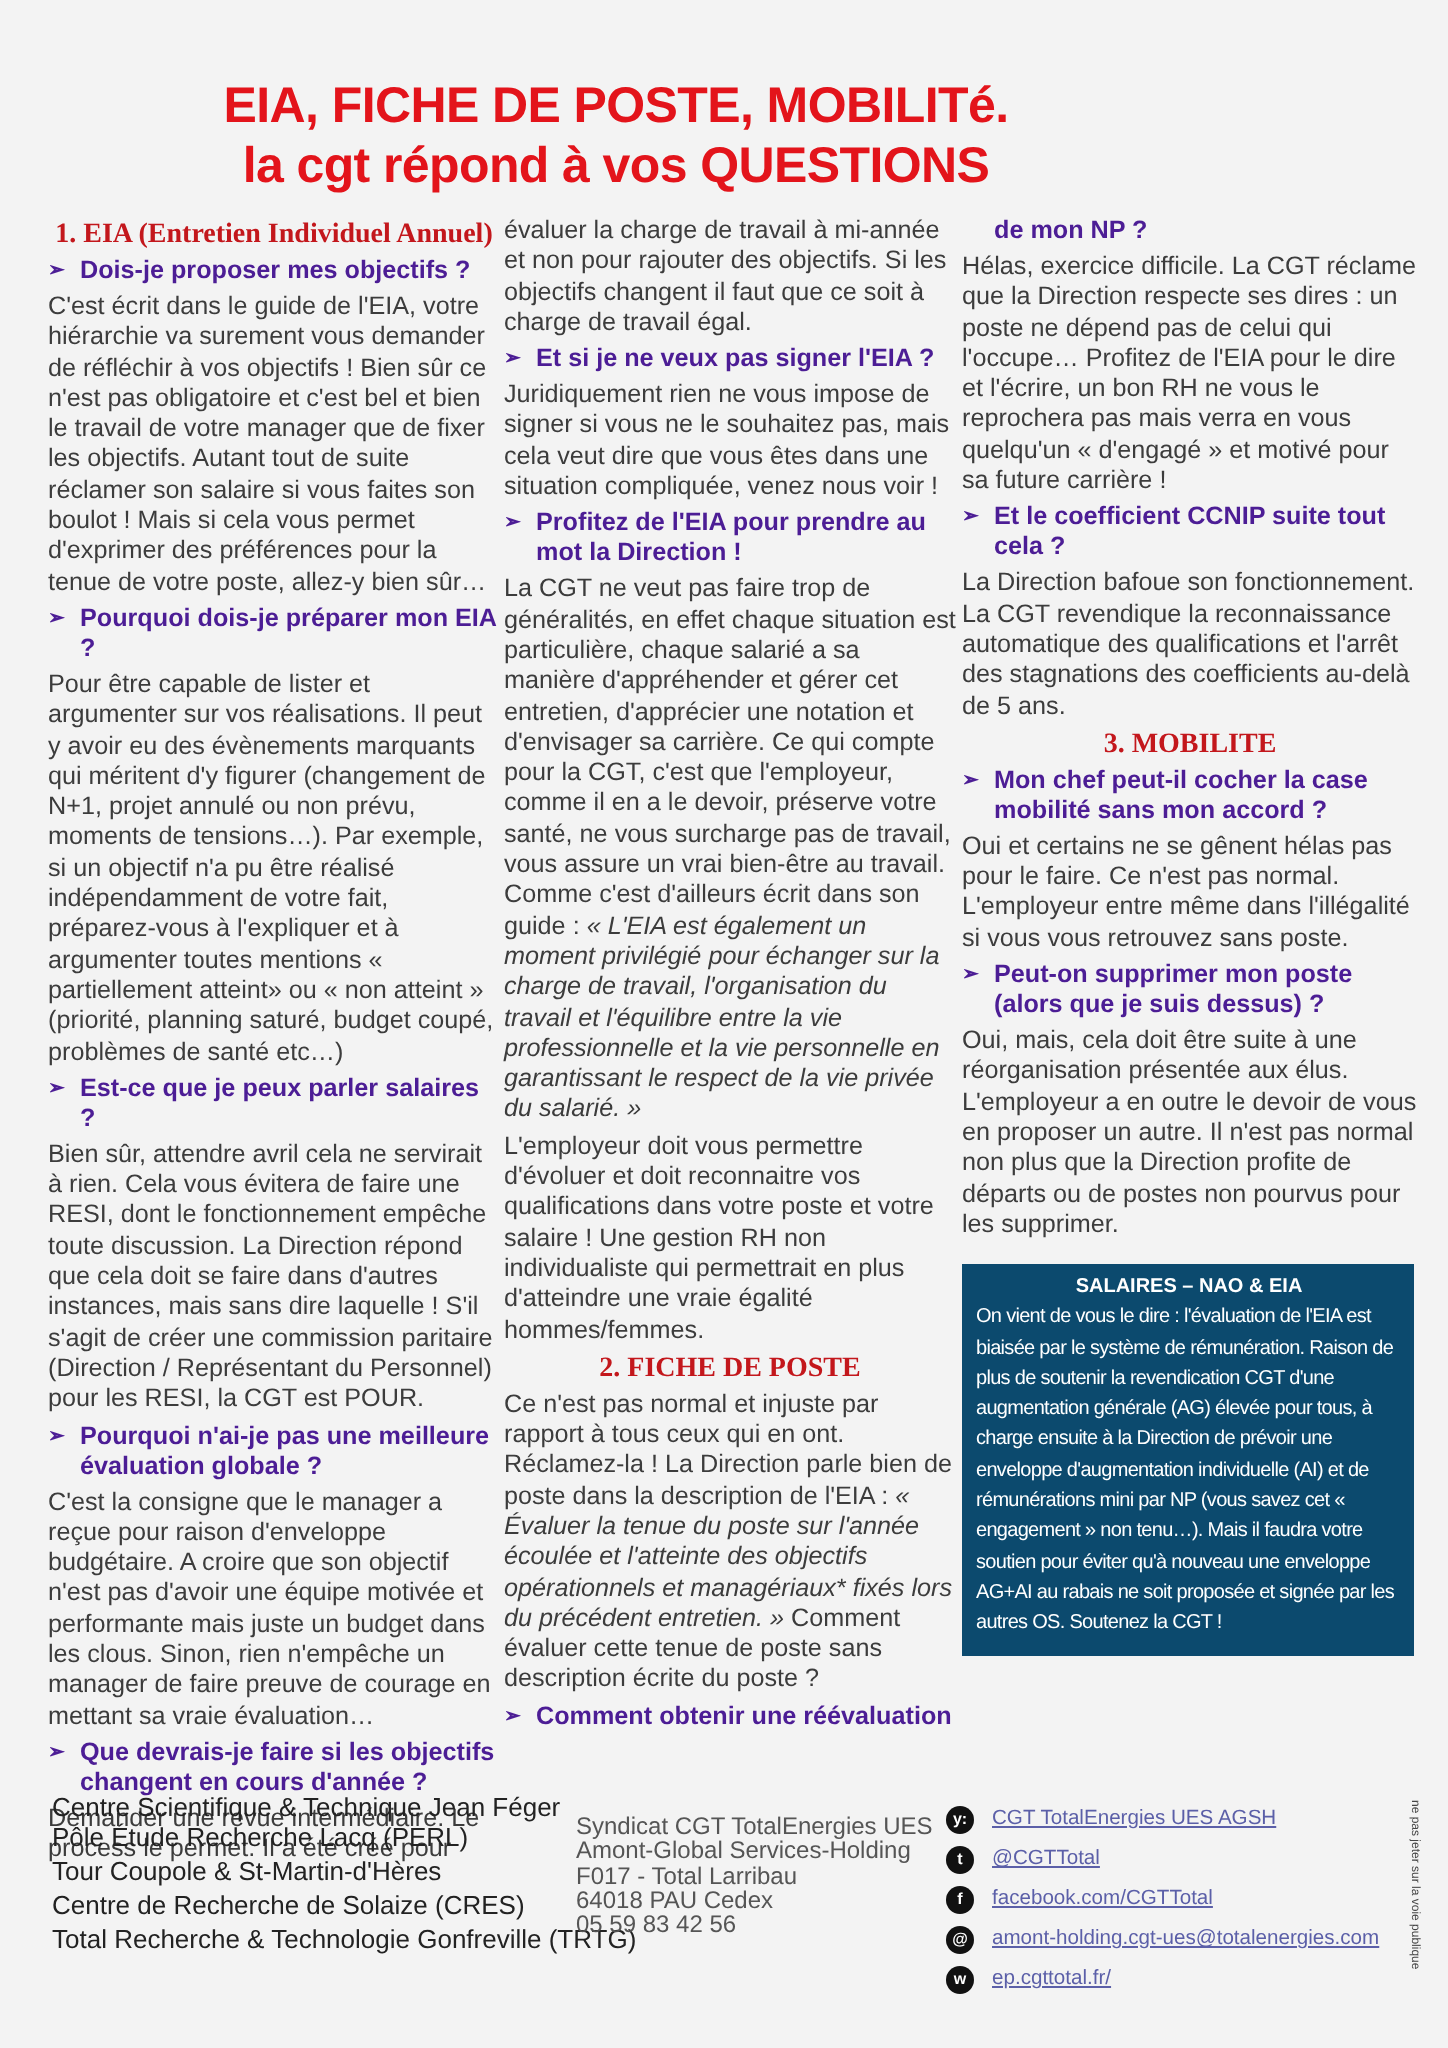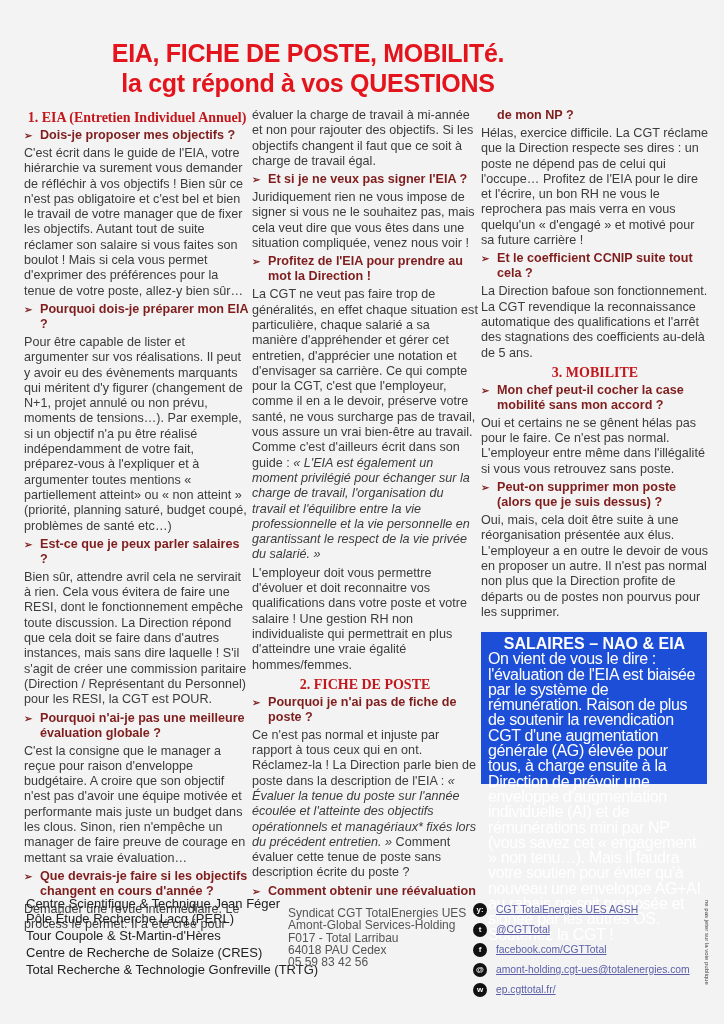--- a/index.html
+++ b/index.html
@@ -4,26 +4,26 @@
 <style>
   * { box-sizing: border-box; margin: 0; padding: 0; }
   html, body { width: 724px; height: 1024px; overflow: hidden; }
   body { background: #f3f3f3; font-family: "Liberation Sans", sans-serif; color: #3c3c3c; position: relative; }
   .title { position: absolute; top: 38px; left: 0; width: 616px; text-align: center; color: #e3141b; font-family: "Liberation Sans", sans-serif; font-weight: bold; font-size: 25px; line-height: 30px; letter-spacing: -0.3px; }
   .col { position: absolute; top: 108px; font-size: 12.6px; line-height: 15.3px; }
   .col1 { left: 24px; width: 226px; }
   .col2 { left: 252px; width: 226px; top: 108px; }
   .col3 { left: 481px; width: 228px; top: 108px; }
   .sec { color: #c3171c; font-family: "Liberation Serif", serif; font-weight: bold; font-size: 14px; line-height: 17px; margin: 1px 0 2px 0; text-align: center; }
-  .q { color: #7f1d1d; font-weight: bold; font-size: 12.6px; line-height: 15px; padding-left: 16px; position: relative; margin: 1px 0 3px 0; }
+  .q { color: #4c1d95; font-weight: bold; font-size: 12.6px; line-height: 15px; padding-left: 16px; position: relative; margin: 1px 0 3px 0; }
   .q::before { content: "\27A2"; position: absolute; left: 0; top: 0; font-size: 10px; }
   .q.noarrow::before { content: ""; }
   .p { margin-bottom: 3px; }
   .it { font-style: italic; }
-  .redbox { position: absolute; left: 481px; top: 632px; width: 226px; height: 152px; background: #1d4ed8; color: #fff; padding: 4px 6px 0 7px; font-size: 16px; line-height: 15.3px; letter-spacing: -0.35px; }
+  .redbox { position: absolute; left: 481px; top: 632px; width: 226px; height: 196px; background: #0c4a6e; color: #fff; padding: 4px 6px 0 7px; font-size: 10px; line-height: 15.3px; letter-spacing: -0.35px; }
   .redbox .rb-title { text-align: center; font-weight: bold; letter-spacing: 0; }
   .footer-left { position: absolute; left: 26px; top: 898px; font-size: 13px; line-height: 12px; color: #222; font-weight: normal; }
   .footer-left div { margin-bottom: 5px; }
   .footer-left div.tight { margin-bottom: 3px; }
   .footer-mid { position: absolute; left: 288px; top: 907px; font-size: 12px; line-height: 12.3px; color: #555; }
   .footer-right { position: absolute; left: 473px; top: 900px; font-size: 10.3px; line-height: 14px; }
   .soc { display: flex; align-items: center; height: 20px; }
   .soc .ico { width: 14px; height: 14px; border-radius: 50%; background: #111; color: #fff; font-size: 8px; font-weight: bold; display: flex; align-items: center; justify-content: center; margin-right: 9px; }
   .soc a { color: #5b5fa8; text-decoration: underline; text-align: right; }
   .vert { position: absolute; left: 700px; top: 900px; width: 10px; height: 110px; writing-mode: vertical-rl; font-size: 6px; color: #444; }
@@ -51,21 +51,20 @@
 </div>
 
 <div class="col col2">
   <div class="p">évaluer la charge de travail à mi-année et non pour rajouter des objectifs. Si les objectifs changent il faut que ce soit à charge de travail égal.</div>
   <div class="q">Et si je ne veux pas signer l'EIA ?</div>
   <div class="p">Juridiquement rien ne vous impose de signer si vous ne le souhaitez pas, mais cela veut dire que vous êtes dans une situation compliquée, venez nous voir !</div>
   <div class="q">Profitez de l'EIA pour prendre au mot la Direction !</div>
   <div class="p"><span>La CGT ne veut pas faire trop de généralités, en effet chaque situation est particulière, chaque salarié a sa manière d'appréhender et gérer cet entretien, d'apprécier une notation et d'envisager sa carrière. Ce qui compte pour la CGT, c'est que l'employeur, comme il en a le devoir, préserve votre santé, ne vous surcharge pas de travail, vous assure un vrai bien-être au travail. Comme c'est d'ailleurs écrit dans son guide : </span><span class="it">« L'EIA est également un moment privilégié pour échanger sur la charge de travail, l'organisation du travail et l'équilibre entre la vie professionnelle et la vie personnelle en garantissant le respect de la vie privée du salarié. »</span></div>
   <div class="p">L'employeur doit vous permettre d'évoluer et doit reconnaitre vos qualifications dans votre poste et votre salaire ! Une gestion RH non individualiste qui permettrait en plus d'atteindre une vraie égalité hommes/femmes.</div>
   <div class="sec">2. FICHE DE POSTE</div>
-  <div class="q">Pourquoi je n'ai pas de fiche de poste ?</div>
   <div class="p"><span>Ce n'est pas normal et injuste par rapport à tous ceux qui en ont. Réclamez-la ! La Direction parle bien de poste dans la description de l'EIA : </span><span class="it">« Évaluer la tenue du poste sur l'année écoulée et l'atteinte des objectifs opérationnels et managériaux* fixés lors du précédent entretien. »</span><span> Comment évaluer cette tenue de poste sans description écrite du poste ?</span></div>
   <div class="q">Comment obtenir une réévaluation</div>
 </div>
 
 <div class="col col3">
   <div class="q noarrow" style="margin-top:0">de mon NP ?</div>
   <div class="p">Hélas, exercice difficile. La CGT réclame que la Direction respecte ses dires : un poste ne dépend pas de celui qui l'occupe… Profitez de l'EIA pour le dire et l'écrire, un bon RH ne vous le reprochera pas mais verra en vous quelqu'un « d'engagé » et motivé pour sa future carrière !</div>
   <div class="q">Et le coefficient CCNIP suite tout cela ?</div>
   <div class="p">La Direction bafoue son fonctionnement. La CGT revendique la reconnaissance automatique des qualifications et l'arrêt des stagnations des coefficients au-delà de 5 ans.</div>
   <div class="sec">3. MOBILITE</div>

